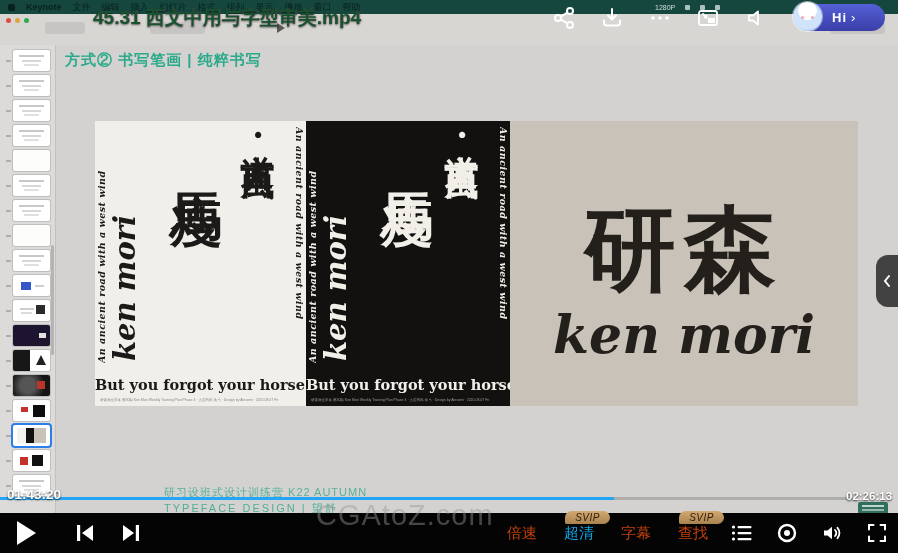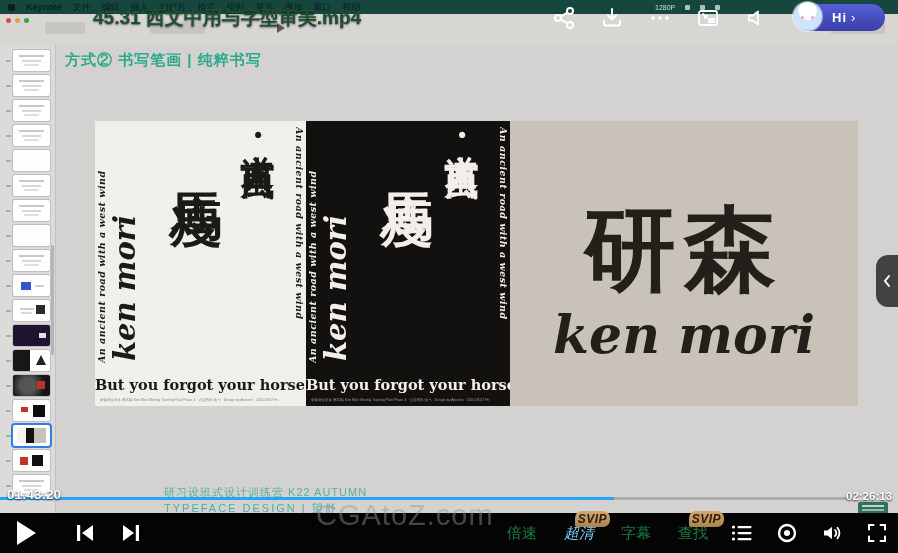--- a/index.html
+++ b/index.html
@@ -126,24 +126,24 @@
   
   .controls{position:absolute;left:0;bottom:0;width:898px;height:40px;background:#040404;z-index:6;}
   .watermark{position:absolute;left:316px;top:-14px;font-size:29px;color:rgba(150,150,150,.45);
              letter-spacing:1px;z-index:1;}
   .btn-play{position:absolute;left:17px;top:8px;width:0;height:0;border-left:19px solid #fff;
             border-top:12px solid transparent;border-bottom:12px solid transparent;cursor:pointer;}
   .skip{position:absolute;top:10px;width:24px;height:20px;cursor:pointer;}
   .skip.prev{left:74px;} .skip.next{left:118px;}
   .right-ctls{position:absolute;right:10px;top:0;height:40px;display:flex;align-items:center;gap:23px;z-index:2;}
   .ctl-btn{position:relative;cursor:pointer;}
-  .ctl-label{font-size:15px;color:#15803d;white-space:nowrap;}
-  .ctl-label.gold{color:#7dd3fc;font-style:italic;}
+  .ctl-label{font-size:15px;color:#c2410c;white-space:nowrap;}
+  .ctl-label.gold{color:#0ea5e9;}
   .svip{display:none;position:absolute;top:-13px;right:-16px;background:linear-gradient(180deg,#d3a871,#a9834f);
-        color:#2c1d07;font-size:12px;font-weight:bold;font-style:italic;padding:1px 3px;
+        color:#2c1d07;font-size:10px;font-weight:normal;font-style:italic;padding:1px 10px;
         border-radius:7px 7px 7px 2px;letter-spacing:.5px;}
   .svip.on{display:block;}
   .bico{width:22px;height:22px;display:block;cursor:pointer;}
 </style>
 </head>
 <body>
 
 <div class="screen">
 
   <div class="menubar">

